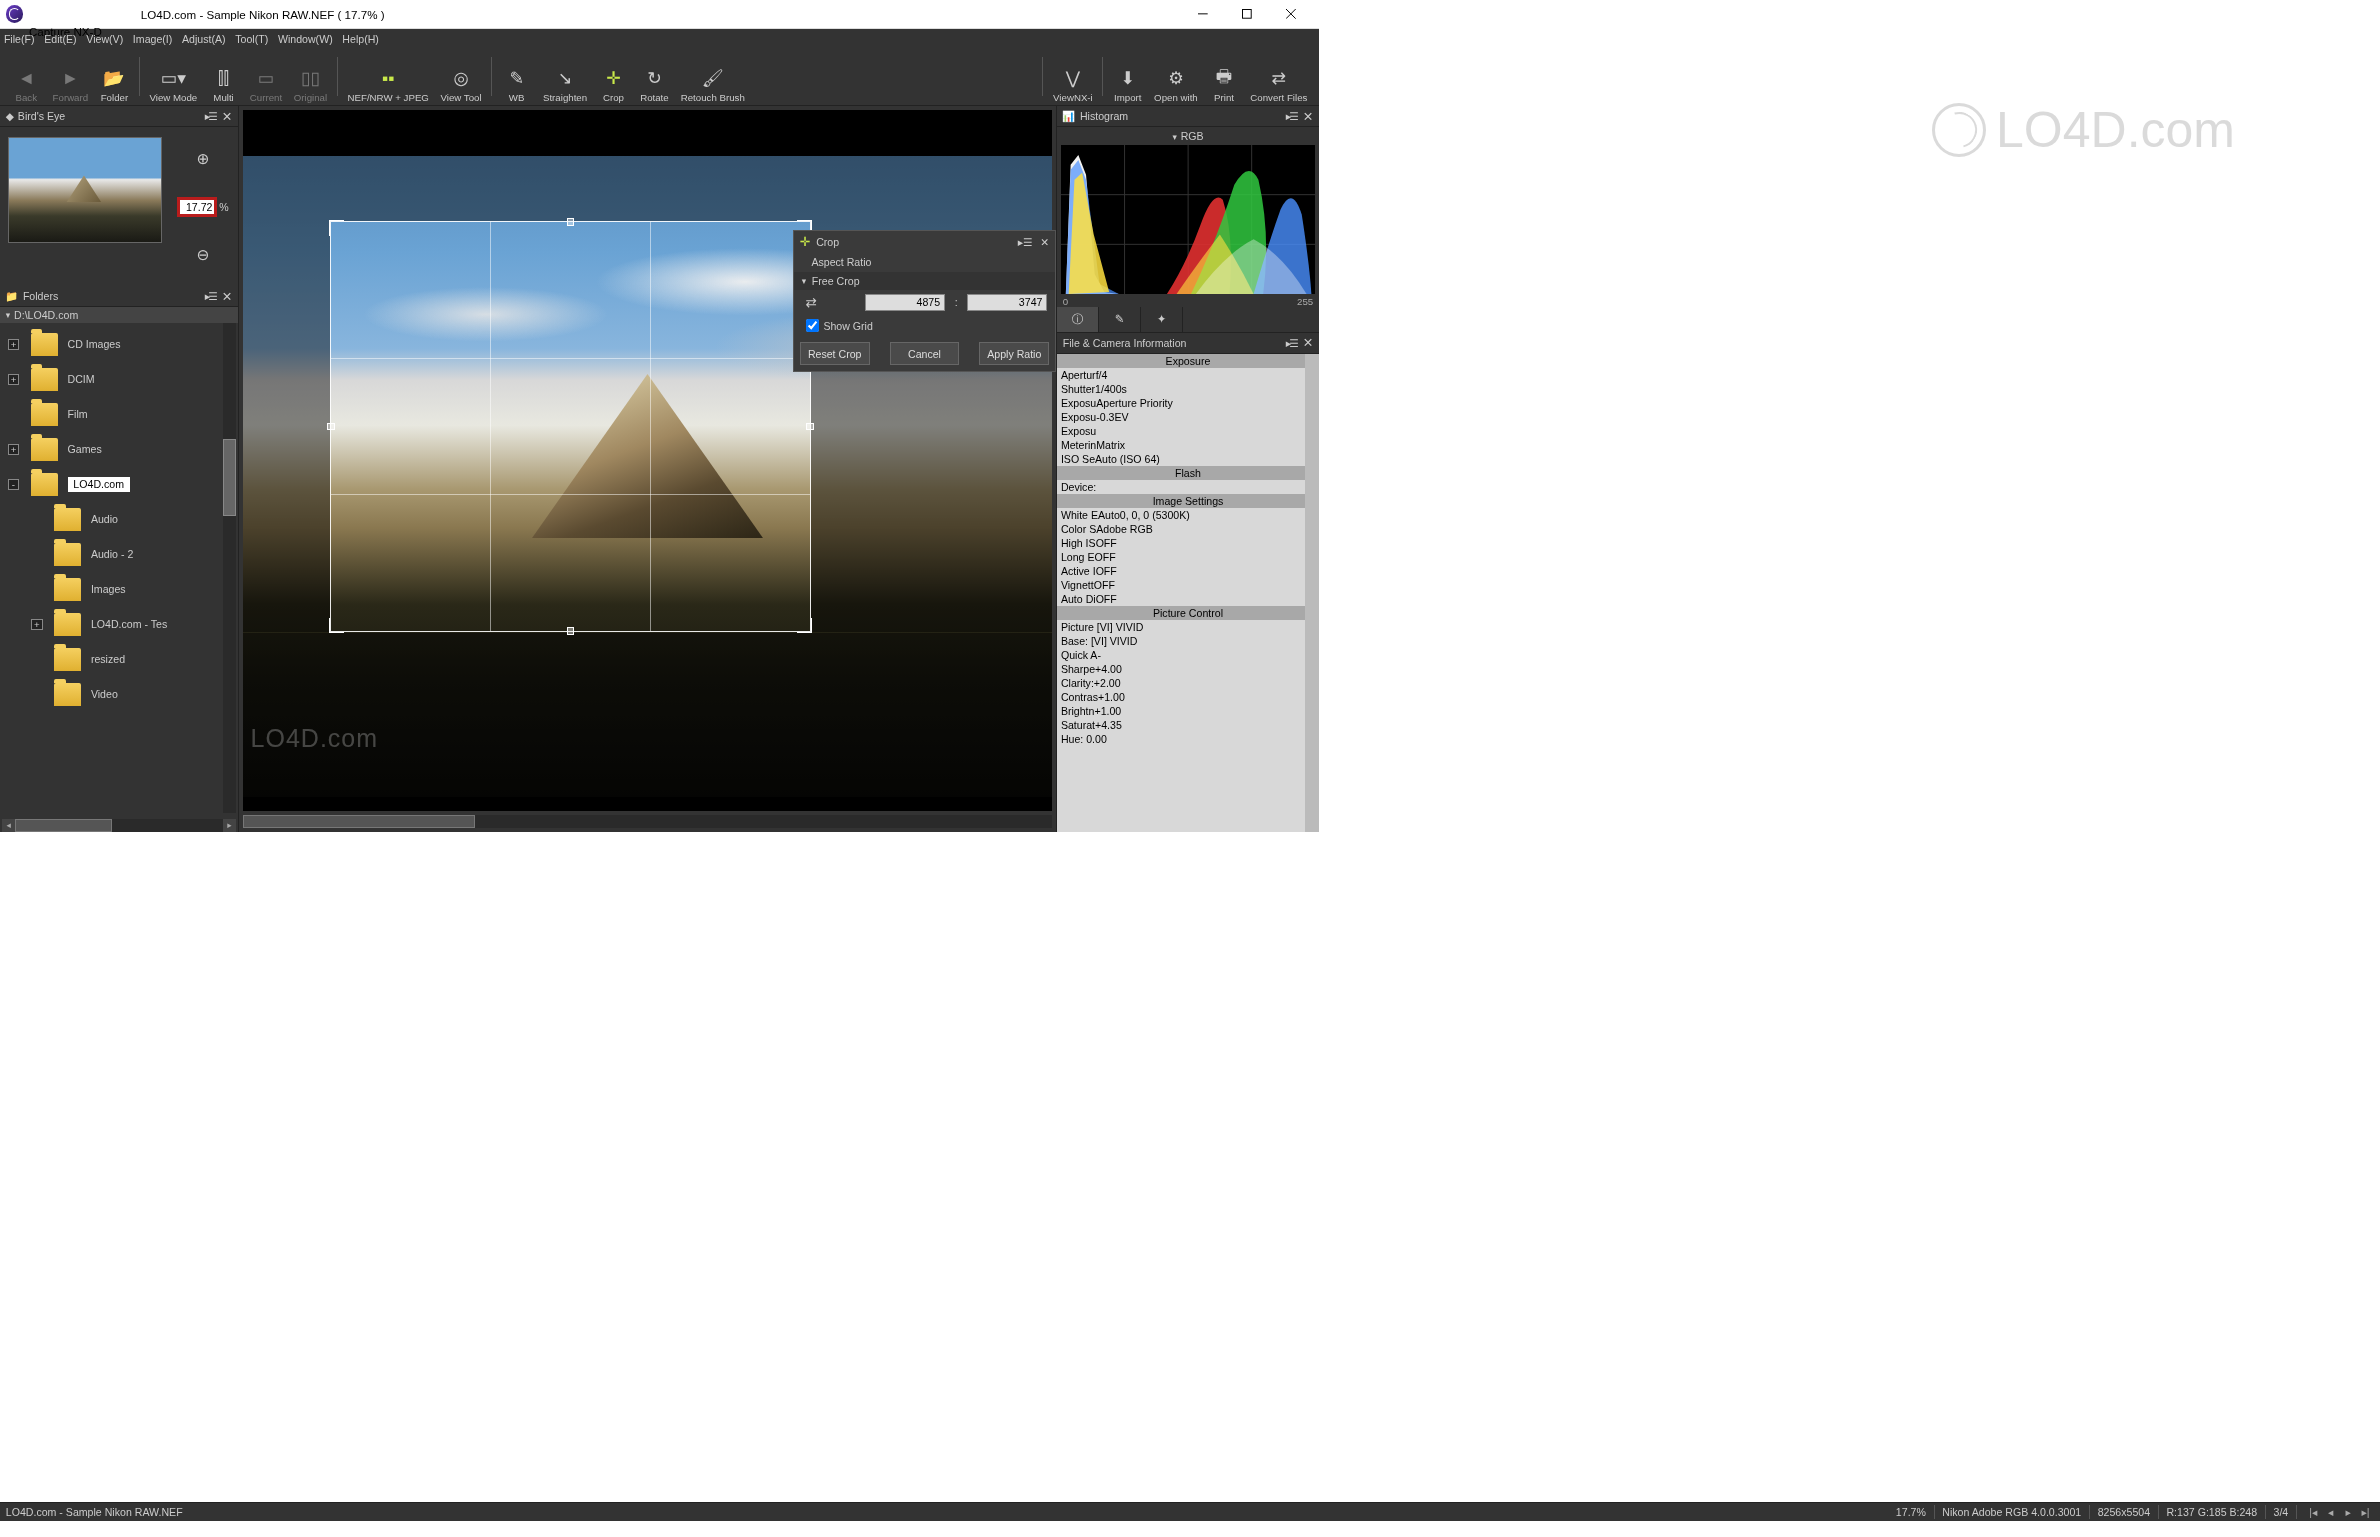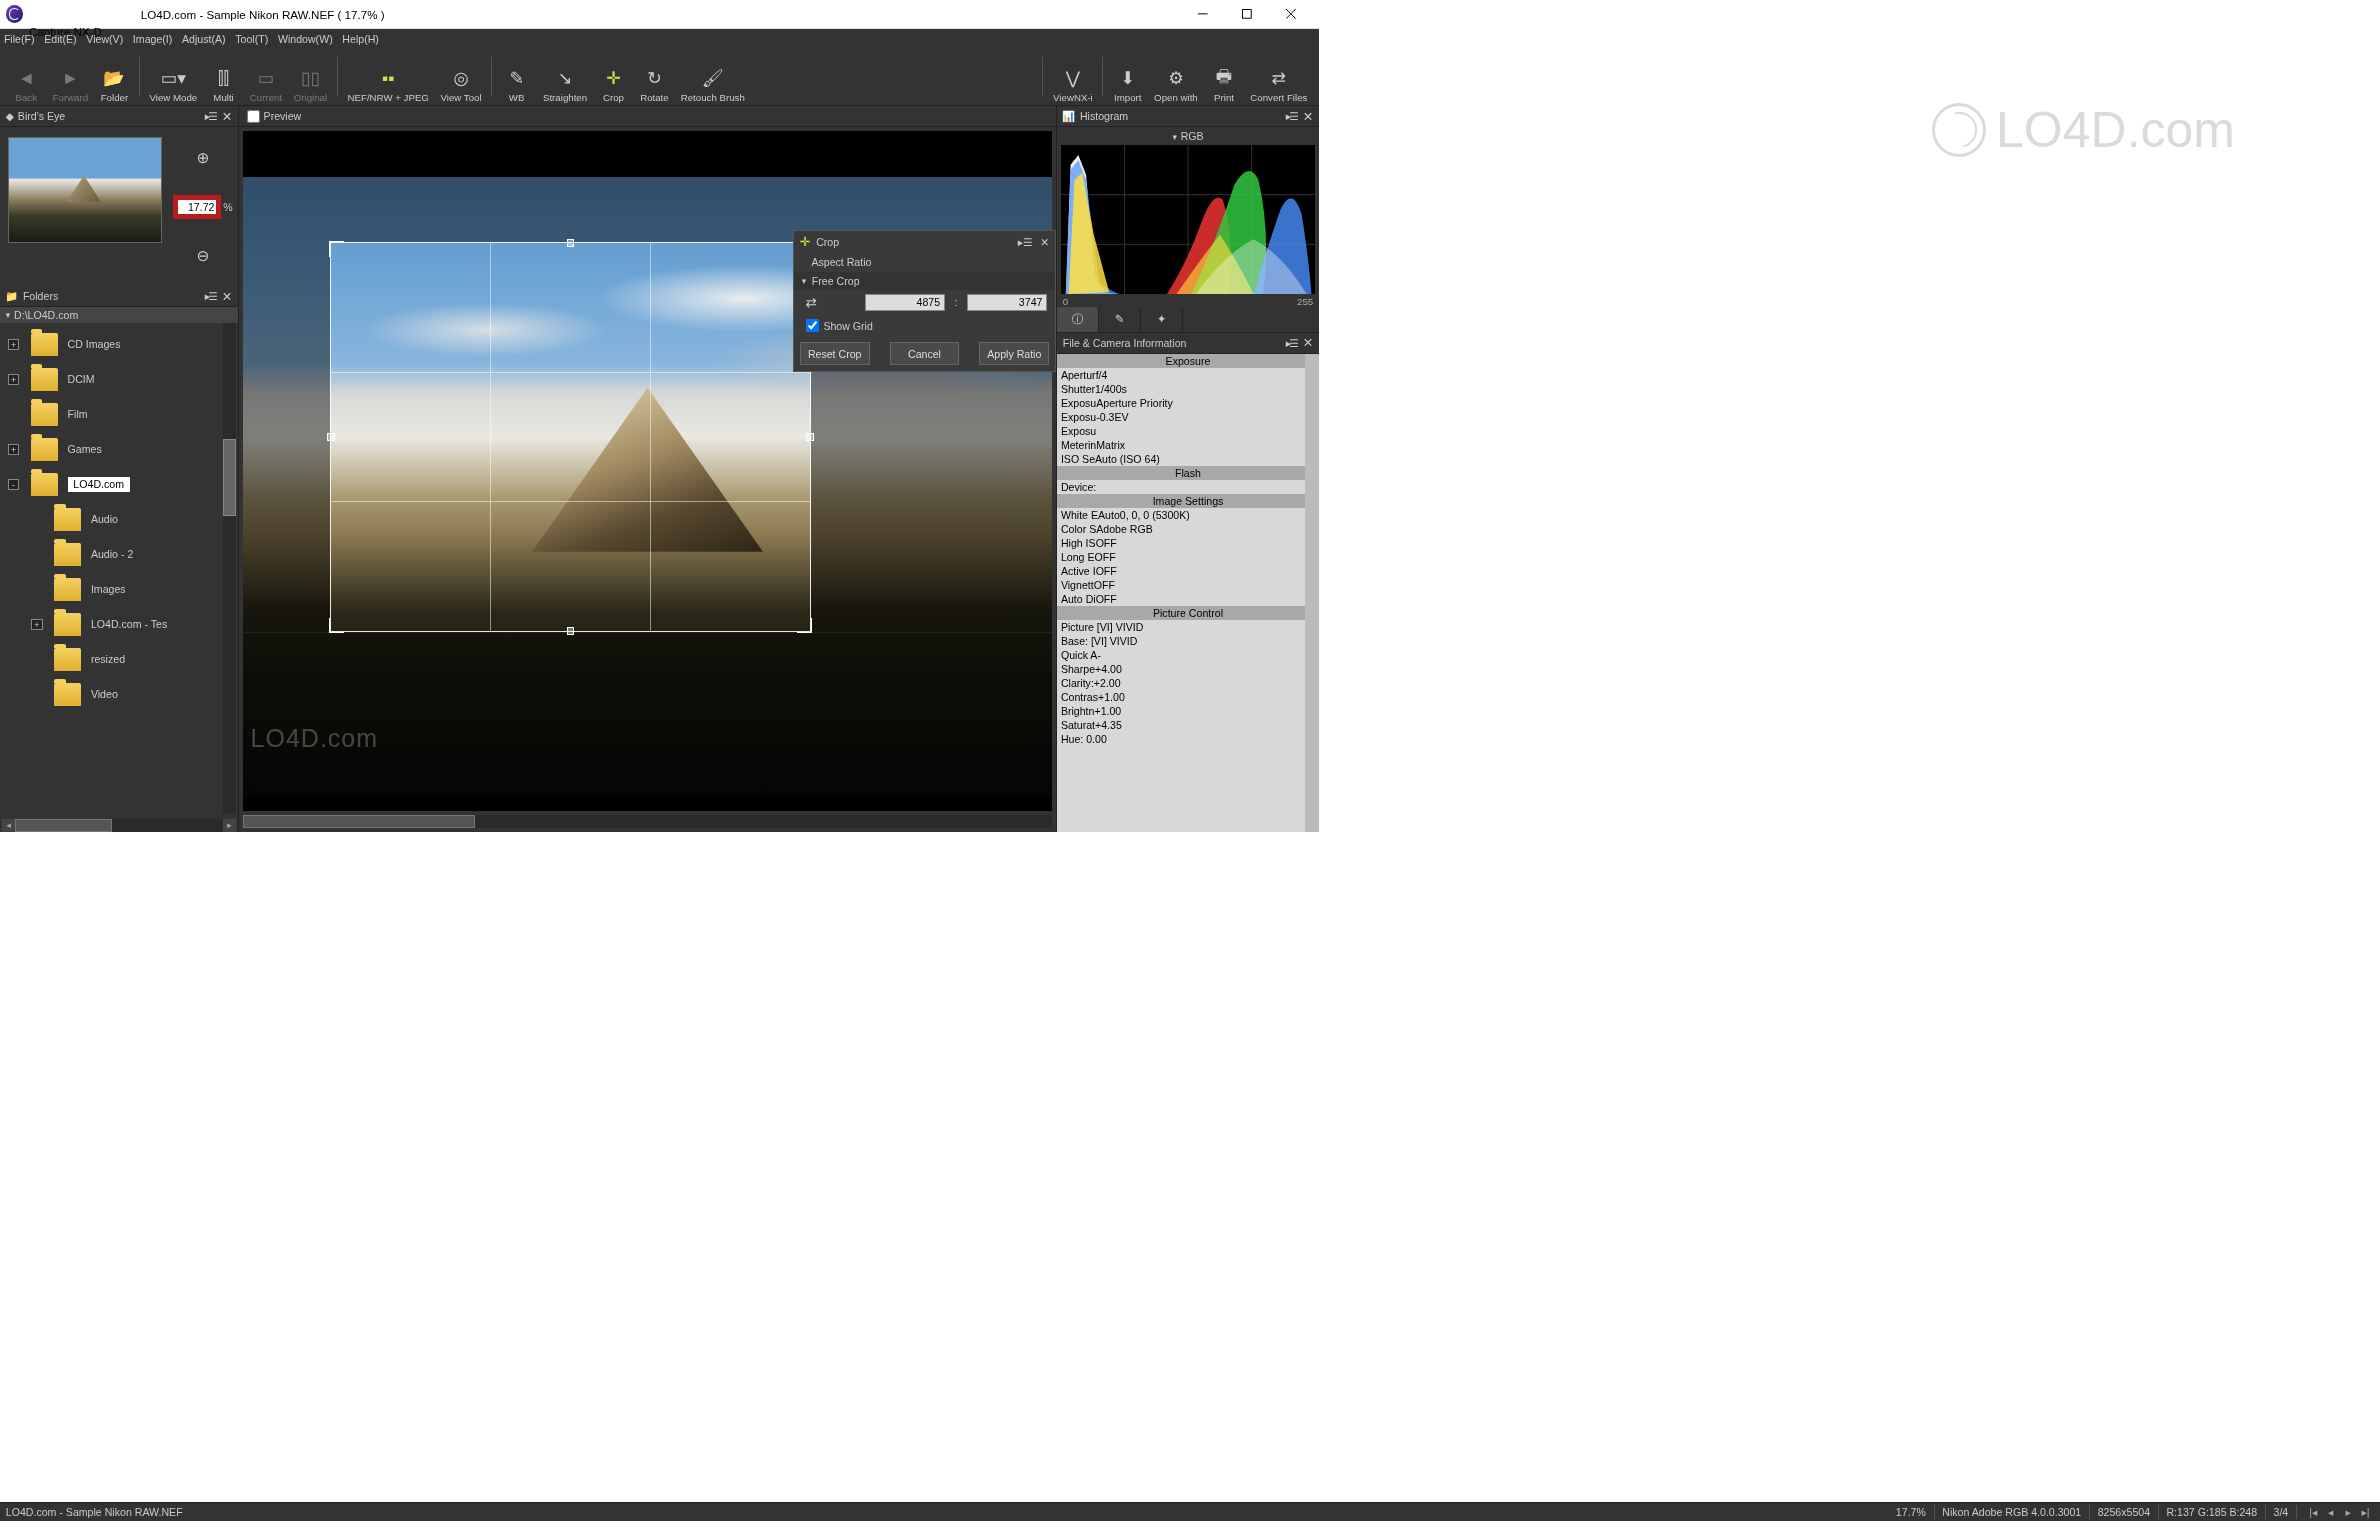--- a/index.html
+++ b/index.html
@@ -38,21 +38,21 @@
 .panel-hdr .spacer { flex:1; }
 .panel-hdr .pin { margin-right:5.8px; letter-spacing:-1.9px; }
 .panel-hdr .close { font-size:12.6px; }
 
 .birdseye { height:159px; display:flex; }
 .birdseye .thumb { width:174px; padding:9.7px 7.7px; }
 .birdseye .thumb-img { width:154px; height:106px; background:linear-gradient(to bottom,#6aa3d4 0%,#6aa3d4 38%,#e8e8e8 40%,#8a7a5a 60%,#3a3a2a 75%,#1a1a15 100%); border:1.9px solid #666; position:relative; }
 .birdseye .thumb-img::after { content:''; position:absolute; left:38%; bottom:38%; width:35px; height:27px; background:linear-gradient(135deg,#b5a580,#6a5a3a); clip-path:polygon(50% 0,100% 100%,0 100%); }
 .birdseye .zoom { width:58px; display:flex; flex-direction:column; align-items:center; justify-content:space-around; padding:7.7px 0; }
 .birdseye .zoom .mag { color:#ccc; font-size:15.4px; }
-.birdseye .zoom input { width:48px; text-align:right; font-size:10.6px; background:#fff; border:5px solid #b91c1c; padding:1px 1.9px; }
+.birdseye .zoom input { width:40px; text-align:right; font-size:10.6px; background:#fff; border:3px solid #b91c1c; padding:1px 1.9px; }
 .birdseye .zoom .pct { color:#ccc; font-size:10.6px; margin-left:1.9px; }
 .birdseye .zoom .zrow { display:flex; align-items:center; }
 
 .folders-body { flex:1; background:#333; overflow:hidden; position:relative; }
 .folders-path { background:#444; color:#ccc; padding:1.9px 5.8px; font-size:10.6px; display:flex; align-items:center; }
 .folders-path .chev { margin-right:3.9px; font-size:8.7px; }
 .tree { padding:3.9px 0; position:relative; height:calc(100% - 19.3px); overflow:hidden; }
 .tree-scroll-track { position:absolute; right:1.9px; top:0; width:13.5px; height:100%; background:#2a2a2a; }
 .tree-scroll-thumb { position:absolute; right:1.9px; top:116px; width:13.5px; height:77px; background:#666; border:1px solid #888; }
 .tree-item { display:flex; align-items:center; color:#ccc; font-size:10.6px; height:35px; padding-left:7.7px; }
@@ -381,24 +381,20 @@
         </div>
     </div>
     <div class="scrollbar-h-left">
       <div class="arr al">◂</div>
         <div class="thumb"></div>
         <div class="arr ar">▸</div>
     </div>
   </div>
 
   <div class="center">
-    <div class="preview-hdr">
-      <input type="checkbox" style="">
-      <span>Preview</span>
-    </div>
     <div class="viewport">
       <div class="photo">
         <div class="clouds"></div>
         <div class="mountain"></div>
       </div>
       <div class="dim-overlay dim-t"></div>
         <div class="dim-overlay dim-b"></div>
       <div class="dim-overlay dim-l"></div>
         <div class="dim-overlay dim-r"></div>
       <div class="crop-box">

